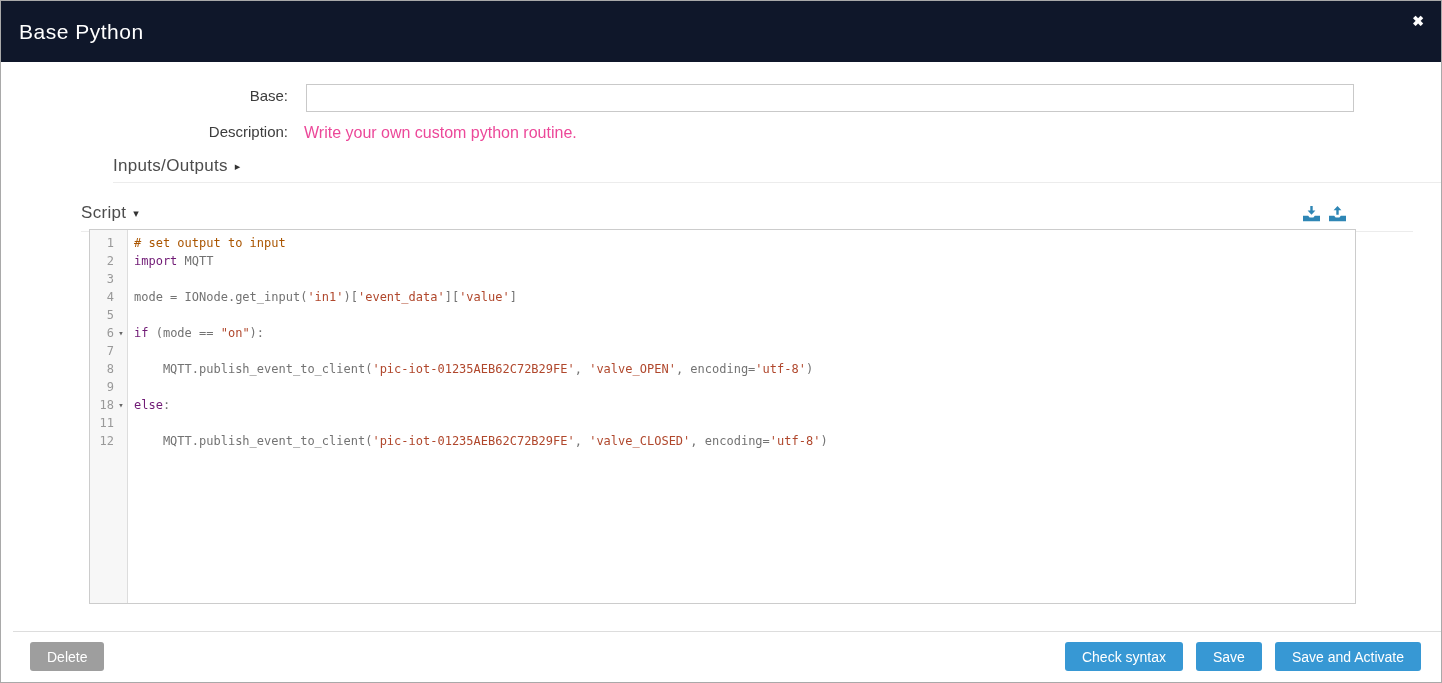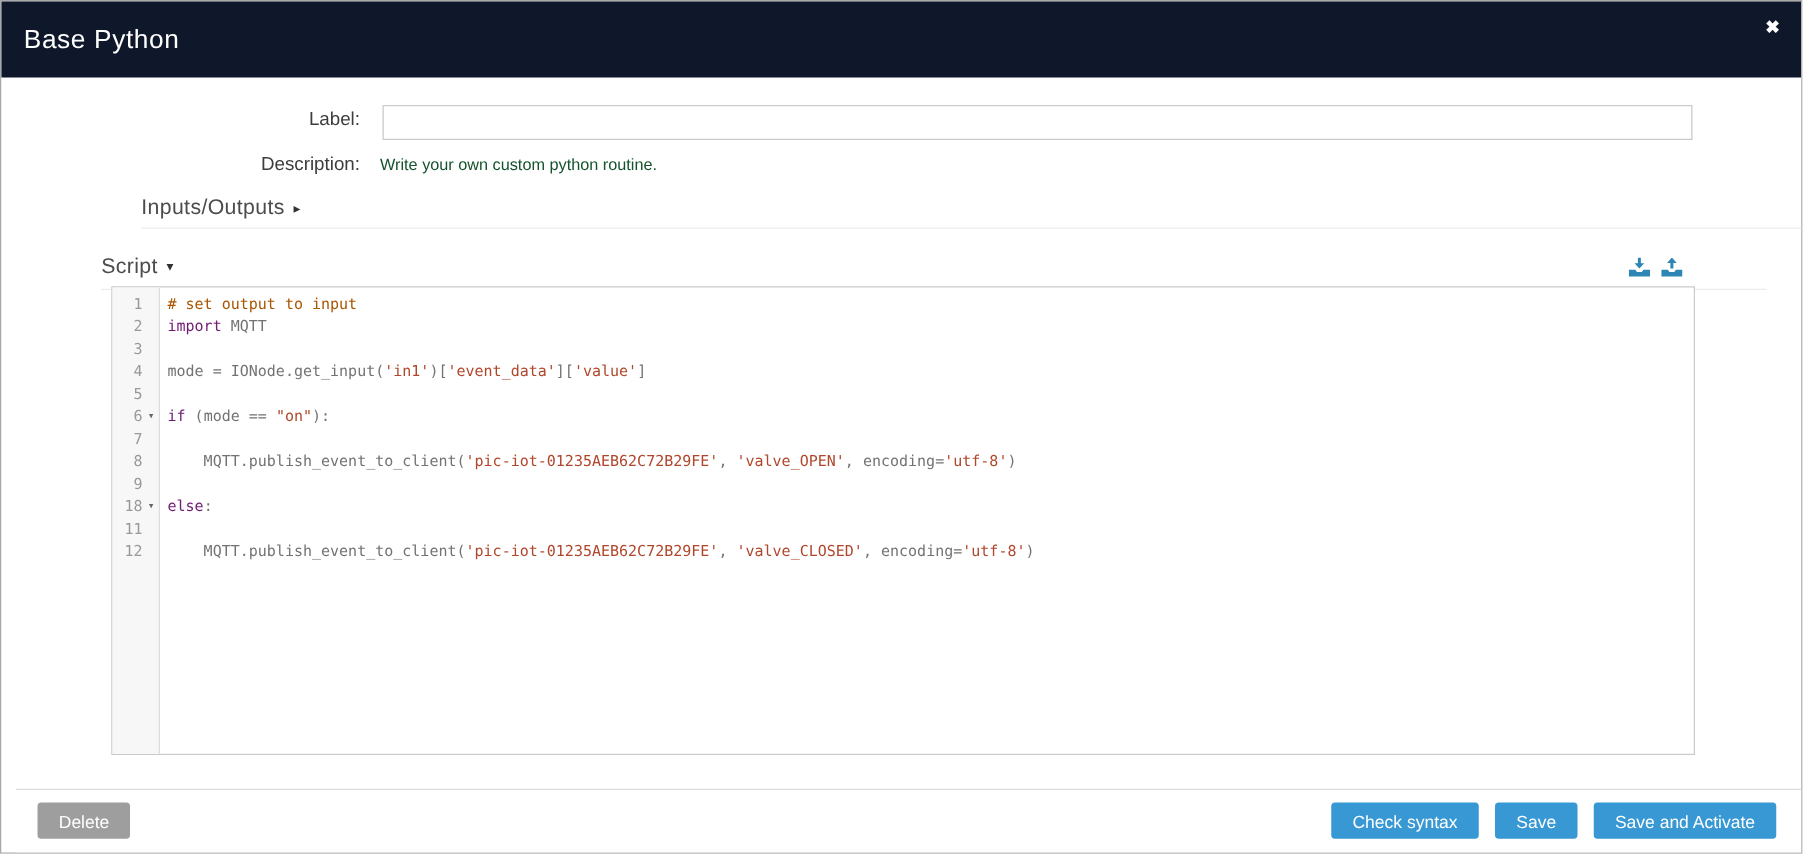--- a/index.html
+++ b/index.html
@@ -20,21 +20,21 @@
   
   .field-label { position:absolute; left:97px; width:190px; text-align:right;
     font-size:15px; color:#3c3c3c; }
   .label-row-label { top:86px; }
   .desc-row-label  { top:122px; }
   .label-input {
     position:absolute; left:305px; top:83px; width:1048px; height:28px;
     box-sizing:border-box; border:1px solid #c9c9c9; background:#fff;
     font-size:14px; padding:0 8px; outline:none; color:#333;
   }
-  .desc-text { position:absolute; left:303px; top:123px; font-size:13px; color:#14532d; }
+  .desc-text { position:absolute; left:303px; top:123px; font-size:16px; color:#ec4899; }
   
   .section-row {
     position:absolute; left:80px; width:1332px; border-bottom:1px solid #ececec;
     color:#4c4c4c; font-size:17px; font-weight:400; letter-spacing:.3px;
   }
   .io-row { top:155px; height:26px;margin-left:32px; }
   .script-row { top:191px; height:28px;margin-top:11px; }
   .section-label { display:inline-block; cursor:pointer; }
   .tri { font-size:11px; color:#333; margin-left:7px; vertical-align:1px; }
   .script-icons { position:absolute; right:67px; top:3px; display:flex; gap:9px; }
@@ -74,21 +74,21 @@
 </head>
 <body>
 
 <div class="dialog">
 
   <div class="header">
     <span class="title">Base Python</span>
     <span class="close-btn">✖</span>
   </div>
 
-  <span class="field-label label-row-label">Label:</span>
+  <span class="field-label label-row-label">Base:</span>
   <input class="label-input" type="text" value="" style="">
 
   <span class="field-label desc-row-label">Description:</span>
   <span class="desc-text">Write your own custom python routine.</span>
 
   <div class="section-row io-row">
     <span class="section-label"><span>Inputs/Outputs</span><span class="tri">▸</span></span>
   </div>
 
   <div class="section-row script-row">

